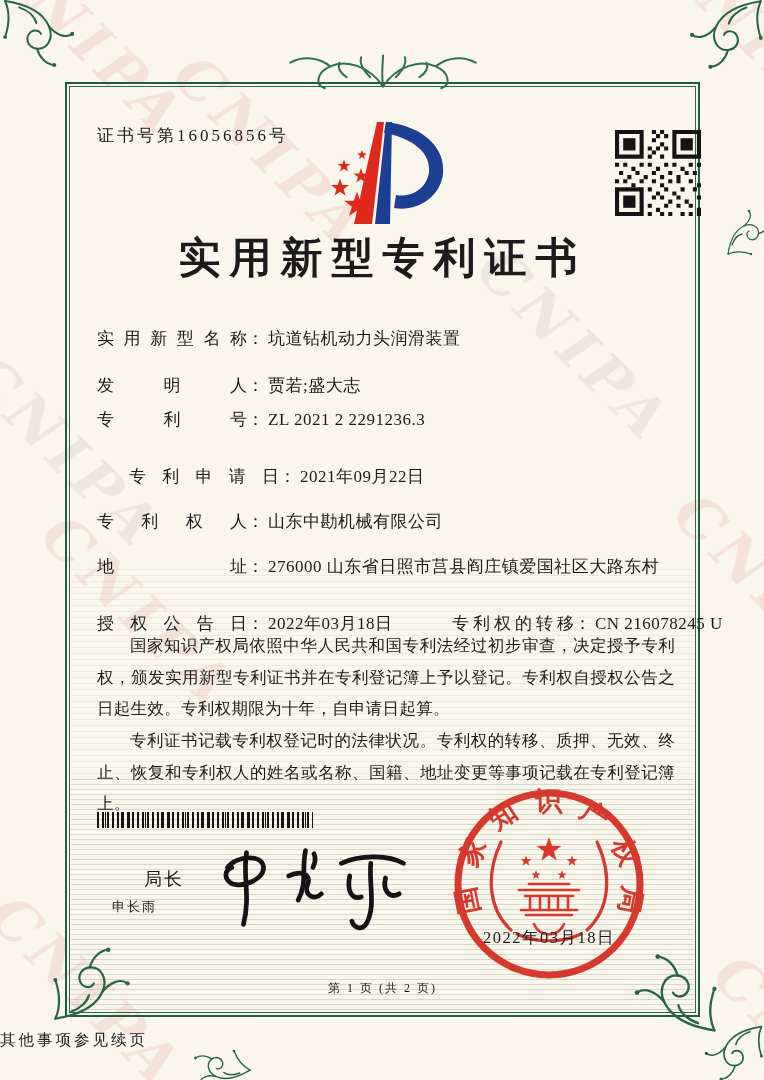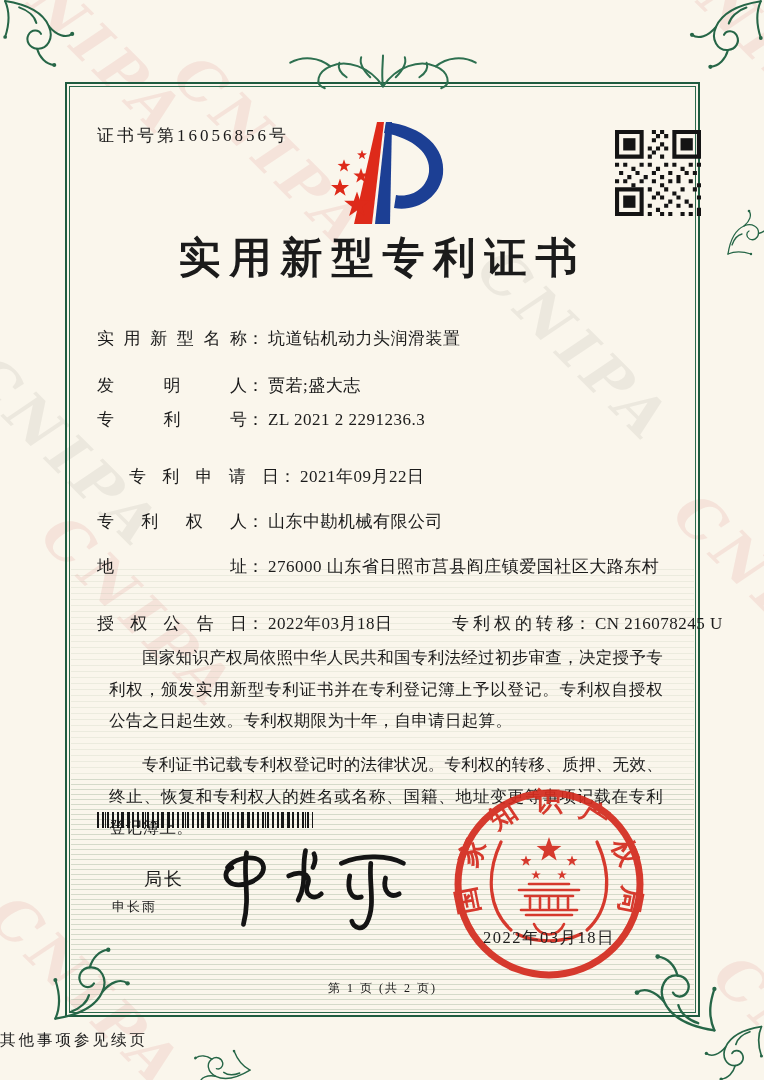--- a/index.html
+++ b/index.html
@@ -36,21 +36,21 @@
   .r4{top:426px;} .r5{top:471px;} .r6{top:528px;}
   .flabel{display:inline-block;width:150px;text-align:justify;text-align-last:justify;vertical-align:top;}
   .flabel-sm{display:inline-block;width:122px;text-align:justify;text-align-last:justify;vertical-align:top;}
   .fcolon{display:inline-block;margin-right:4px;}
   .fvalue{letter-spacing:0.5px;}
   .fgroup-right{position:absolute;left:355px;top:0;}
 
   
   .body-text{position:absolute;left:30px;top:546px;width:578px;font-size:16.5px;line-height:1.92;
              text-align:justify;letter-spacing:0.3px;}
-  .body-text p{margin:12px;text-indent:2em;}
+  .body-text p{margin:0;text-indent:2em;}
 
   
   .barcode{position:absolute;left:30px;top:728px;width:216px;height:16px;
       background:
         repeating-linear-gradient(90deg,#161616 0 2px,rgba(0,0,0,0) 2px 5px),
         repeating-linear-gradient(90deg,#161616 0 1px,rgba(0,0,0,0) 1px 8px);}
   .sig-title{position:absolute;left:45px;top:783px;font-size:18px;letter-spacing:2px;margin-left:32px;}
   .sig-name{position:absolute;left:45px;top:814px;font-size:13px;letter-spacing:2px;}
   .signature{position:absolute;left:148px;top:756px;}
   .seal{position:absolute;left:382px;top:700px;}

